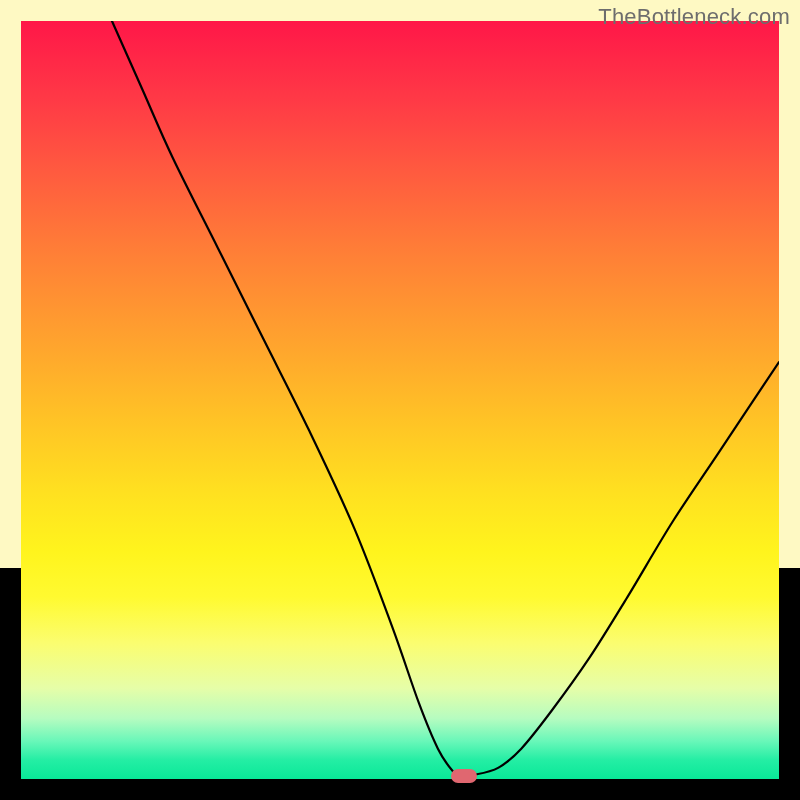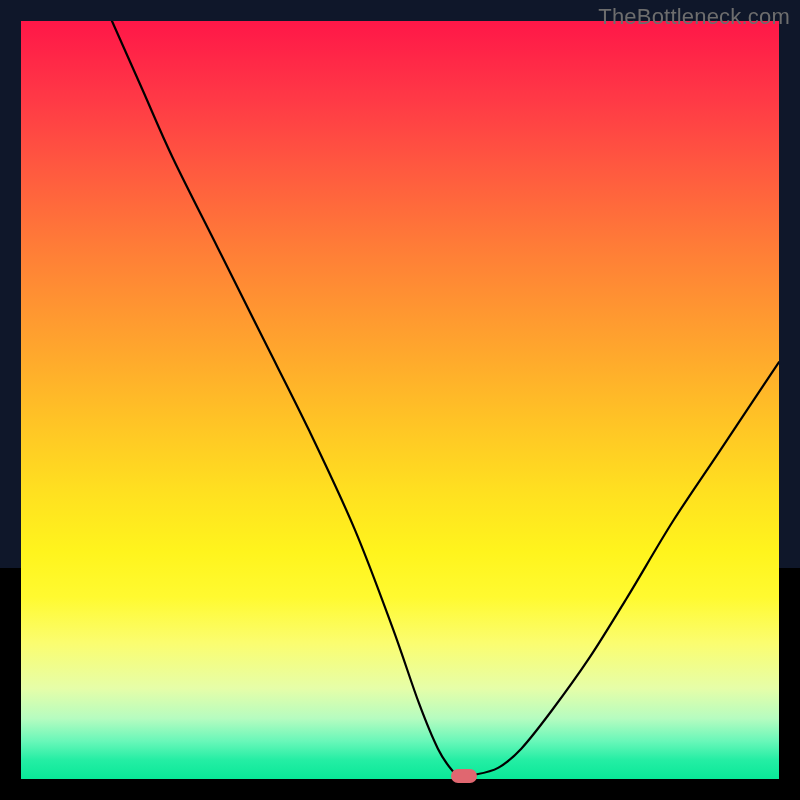--- a/index.html
+++ b/index.html
@@ -8,21 +8,21 @@
     width: 800px;
     height: 800px;
     overflow: hidden;
     background: #000;
     font-family: Arial, Helvetica, sans-serif;
   }
   .frame {
     position: relative;
     width: 800px;
     height: 568px;
-    background: #0f172a;
+    background: #fef9c3;
   }
   .watermark {
     position: absolute;
     top: 4px;
     right: 10px;
     color: #6d6d6d;
     font-size: 22px;
     font-weight: 400;
     letter-spacing: 0.2px;
     z-index: 10;

